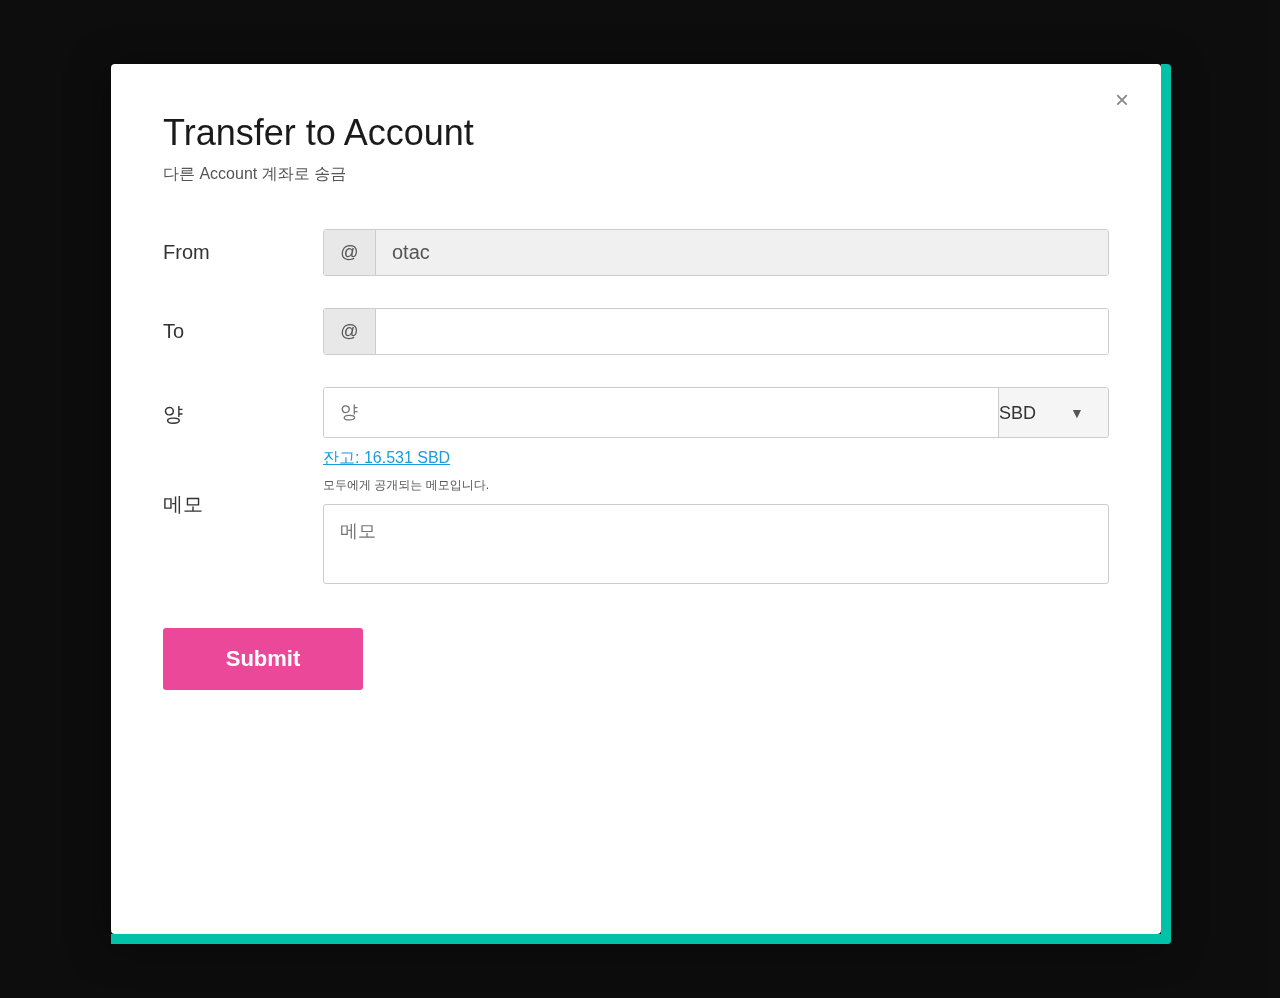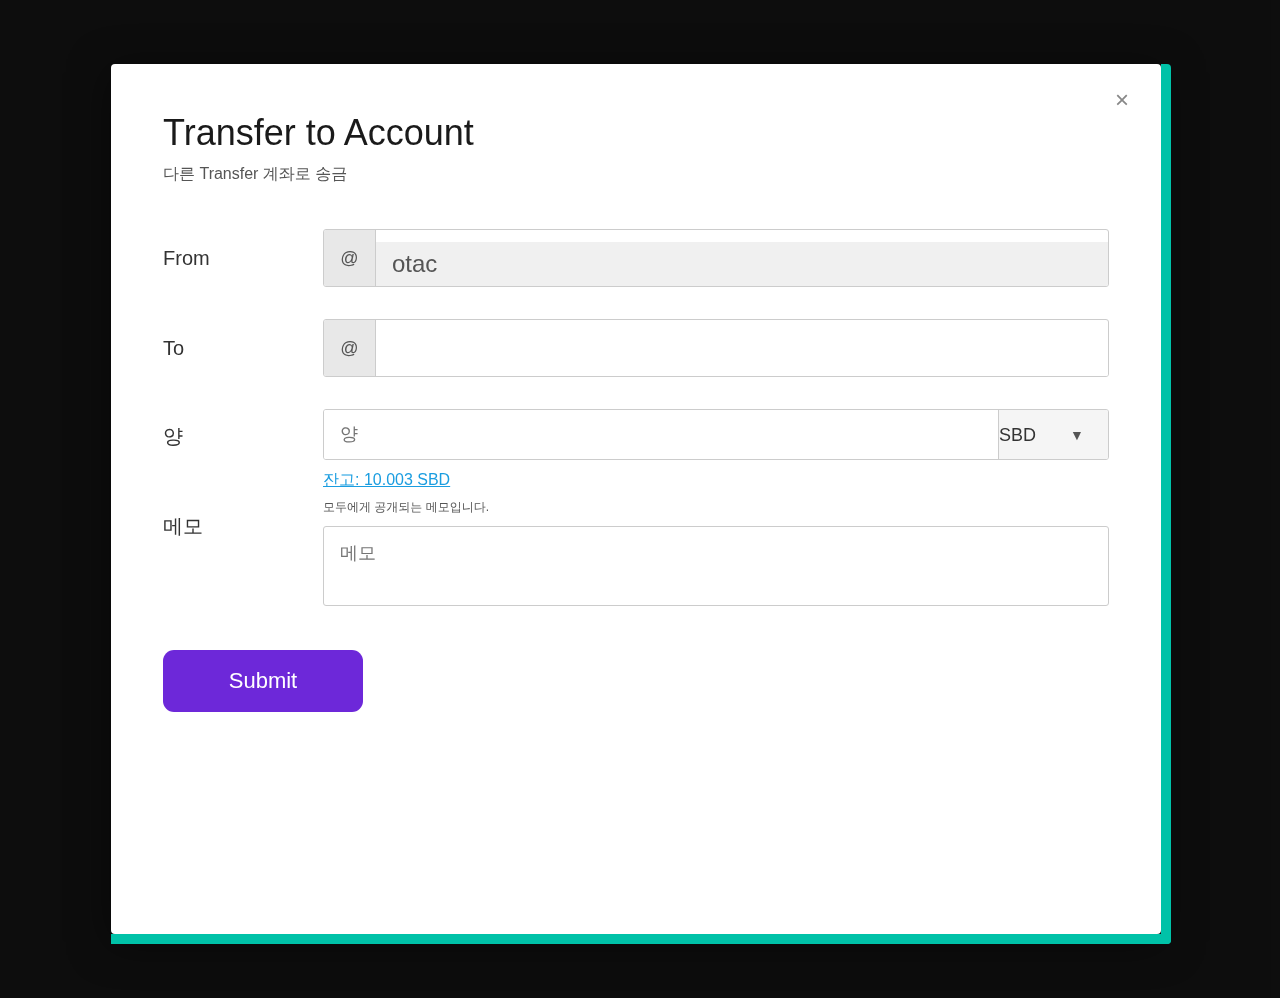--- a/index.html
+++ b/index.html
@@ -117,24 +117,23 @@
       align-items: center;
       justify-content: center;
       min-width: 52px;
     }
 
     .text-input {
       flex: 1;
       border: none;
       outline: none;
       padding: 8px 16px;
-      font-size: 24px;
+      font-size: 20px;
       color: #333;
       background: #fff;
-      margin-top: 12px;
     }
 
     .text-input.disabled {
       background: #f0f0f0;
       color: #555;
     }
 
     .amount-row {
       display: flex;
       align-items: flex-start;
@@ -236,43 +235,43 @@
       padding: 14px 16px;
       font-size: 18px;
       color: #aaa;
       resize: none;
       height: 80px;
       outline: none;
       font-family: inherit;
     }
 
     .submit-btn {
-      background: #6d28d9;
+      background: #ec4899;
       color: #fff;
       border: none;
-      border-radius: 11px;
+      border-radius: 3px;
       padding: 18px 40px;
       font-size: 22px;
-      font-weight: 400;
+      font-weight: 700;
       cursor: pointer;
       min-width: 200px;
     }
   </style>
 </head>
 <body>
 
 <div class="page-bg"></div>
 <div class="overlay"></div>
 
 <div class="modal">
 
   <button class="close-btn">×</button>
 
   <h1 class="modal-title">Transfer to Account</h1>
-  <p class="modal-subtitle">다른 Transfer 계좌로 송금</p>
+  <p class="modal-subtitle">다른 Account 계좌로 송금</p>
 
   
   <div class="form-row">
     <label class="form-label">From</label>
     <div class="input-with-at">
       <div class="at-prefix">@</div>
       <input class="text-input disabled" type="text" readonly="" value="otac" style="">
     </div>
   </div>
 
@@ -292,21 +291,21 @@
       <div class="amount-input-group">
         <input class="amount-input" type="text" placeholder="양" style="">
         <div class="currency-select-wrap">
           <select>
             <option>SBD</option>
             <option>STEEM</option>
           </select>
           <span class="chevron-icon">▼</span>
         </div>
       </div>
-      <a class="balance-link">잔고: 10.003 SBD</a>
+      <a class="balance-link">잔고: 16.531 SBD</a>
     </div>
   </div>
 
   
   <div class="memo-row">
     <label class="memo-label">메모</label>
     <div class="memo-area-wrap">
       <p class="public-memo-note">모두에게 공개되는 메모입니다.</p>
       <textarea class="memo-textarea" placeholder="메모" style=""></textarea>
     </div>

